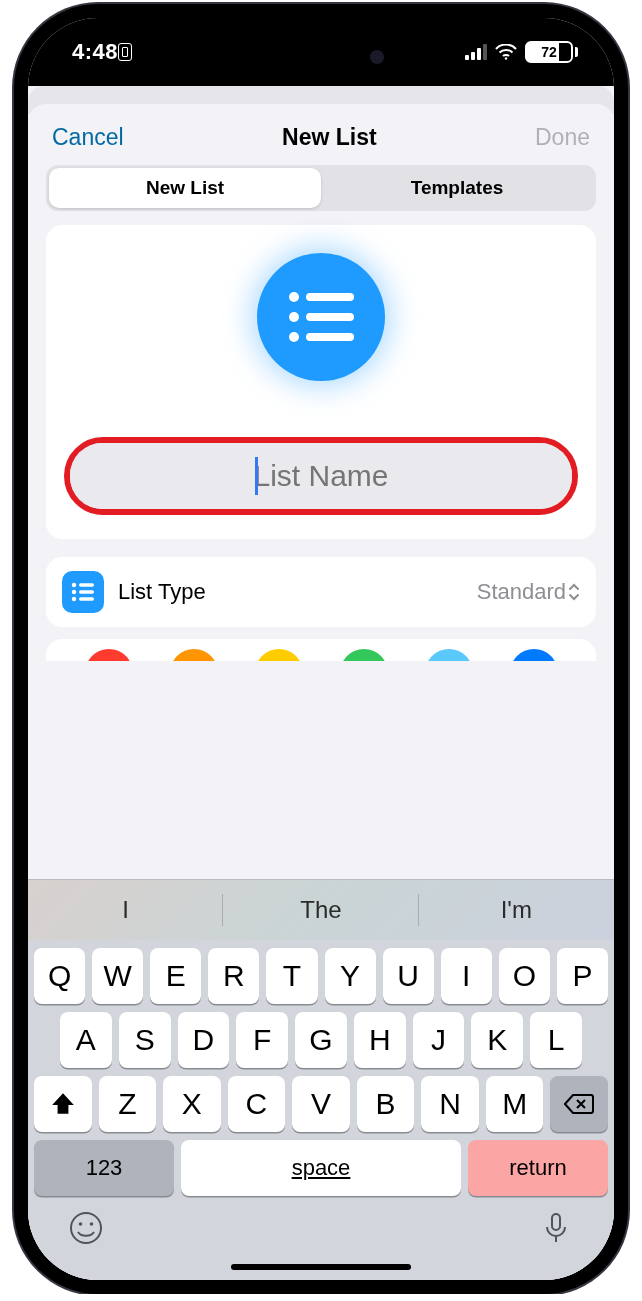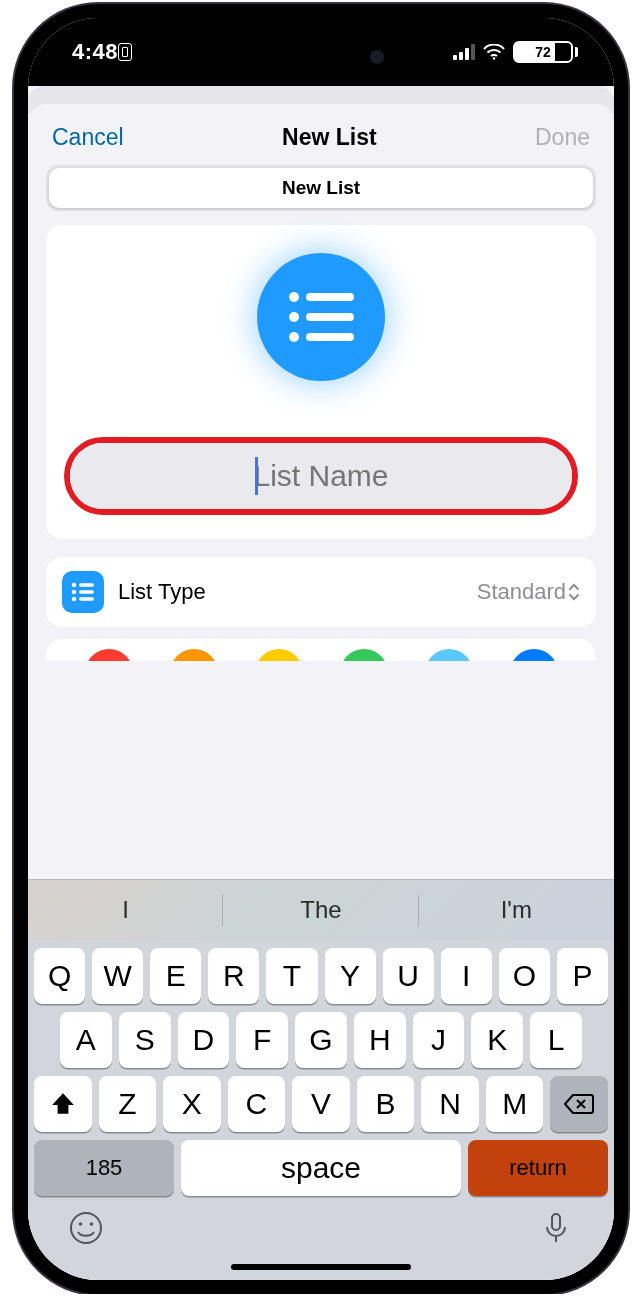--- a/index.html
+++ b/index.html
@@ -34,21 +34,21 @@
   .sim-icon { width: 14px; height: 18px; border: 1.8px solid #fff; border-radius: 3px; position: relative; }
   .sim-icon::after { content:""; position:absolute; inset:3px; border:1.6px solid #fff; border-radius:1px; }
   .status-right { display: flex; align-items: center; gap: 8px; }
   .cell-bars { display:flex; align-items:flex-end; gap:2px; height:16px; }
   .cell-bars span { width:4px; background:#fff; border-radius:1px; }
   .cell-bars span:nth-child(1){height:5px} .cell-bars span:nth-child(2){height:8px}
   .cell-bars span:nth-child(3){height:12px} .cell-bars span:nth-child(4){height:16px; background:#555;}
   .wifi { width:22px; height:16px; position:relative; }
   .wifi svg { display:block; }
   .battery { display:flex; align-items:center; gap:2px; }
-  .battery-body { width:60px; height:22px; border:2px solid #fff; border-radius:6px; position:relative; display:flex; align-items:center; justify-content:center; font-size:14px; font-weight:700; color:#000; background:linear-gradient(to right,#fff 72%, transparent 72%); }
+  .battery-body { width:48px; height:22px; border:2px solid #fff; border-radius:6px; position:relative; display:flex; align-items:center; justify-content:center; font-size:14px; font-weight:700; color:#000; background:linear-gradient(to right,#fff 72%, transparent 72%); }
   .battery-tip { width:3px; height:10px; background:#fff; border-radius:0 2px 2px 0; }
 
   
   .sheet-bg { position:absolute; top:68px; left:0; right:0; height:28px; background:#e5e5ea; border-radius: 16px 16px 0 0; }
 
   .sheet {
     position: absolute; top: 86px; left:0; right:0; bottom:0;
     background: #f2f2f7; border-radius: 18px 18px 0 0;
     display: flex; flex-direction: column;
   }
@@ -125,22 +125,22 @@
     min-width:50px; height:56px; display:flex; align-items:center; justify-content:center;
     font-size:30px; color:#000; flex:1;
   }
   .krow.r2 { padding-left:32px; padding-right:32px; }
   .krow.r3 .key { flex:1; }
   .mod-key { background:#aeb3bc; color:#000; flex:0 0 66px; font-size:22px;}
   .mod-key.shift { background:#fff; }
   .mod-key.del svg { width:30px; height:22px; }
   .bottom-row { display:flex; gap:7px; padding:8px 6px 8px; }
   .key.wide { flex:0 0 140px; background:#aeb3bc; font-size:22px; }
-  .key.space { flex:1; font-size:30px; }
-  .key.return { flex:0 0 140px; background:#c2410c; font-size:22px; }
+  .key.space { flex:1; font-size:22px;text-decoration:underline; }
+  .key.return { flex:0 0 140px; background:#fca5a5; font-size:22px; }
   .kb-footer { display:flex; justify-content:space-between; padding:6px 40px 0; color:#50555c; }
   .kb-footer svg { width:36px; height:36px; }
 
   .home-ind { position:absolute; bottom:10px; left:50%; transform:translateX(-50%); width:180px; height:6px; background:#000; border-radius:4px; z-index:60;}
 </style>
 </head>
 <body>
 
 <div class="phone">
 
@@ -181,20 +181,21 @@
     <div class="sheet">
       <div class="nav-bar">
         <button class="nav-btn nav-cancel">Cancel</button>
         <div class="nav-title">New List</div>
         <button class="nav-btn nav-done">Done</button>
       </div>
 
       <div class="seg-wrap">
         <div class="segmented">
           <div class="seg active">New List</div>
+          <div class="seg">Templates</div>
         </div>
       </div>
 
       <div class="card">
         <div class="big-icon">
           <svg width="70" height="58" viewBox="0 0 70 58">
             <circle cx="8" cy="9" r="5" fill="#fff"></circle>
               <rect x="20" y="5" width="48" height="8" rx="4" fill="#fff"></rect>
             <circle cx="8" cy="29" r="5" fill="#fff"></circle>
               <rect x="20" y="25" width="48" height="8" rx="4" fill="#fff"></rect>
@@ -285,21 +286,21 @@
           <div class="key">N</div>
           <div class="key">M</div>
           <div class="key mod-key del">
             <svg viewBox="0 0 30 22" fill="none" stroke="#000" stroke-width="2">
               <path d="M9 2 H27 a2 2 0 0 1 2 2 V18 a2 2 0 0 1 -2 2 H9 L1 11 Z"></path>
               <path d="M13 7 L21 15 M21 7 L13 15"></path>
             </svg>
           </div>
         </div>
         <div class="bottom-row">
-          <div class="key wide">185</div>
+          <div class="key wide">123</div>
           <div class="key space">space</div>
           <div class="key return">return</div>
         </div>
         <div class="kb-footer">
           <span>
             <svg viewBox="0 0 36 36" fill="none" stroke="#50555c" stroke-width="2">
               <circle cx="18" cy="18" r="15"></circle>
                 <circle cx="12.5" cy="14" r="1.8" fill="#50555c" stroke="none"></circle>
                 <circle cx="23.5" cy="14" r="1.8" fill="#50555c" stroke="none"></circle>
               <path d="M10 22 C13 27 23 27 26 22"></path>

